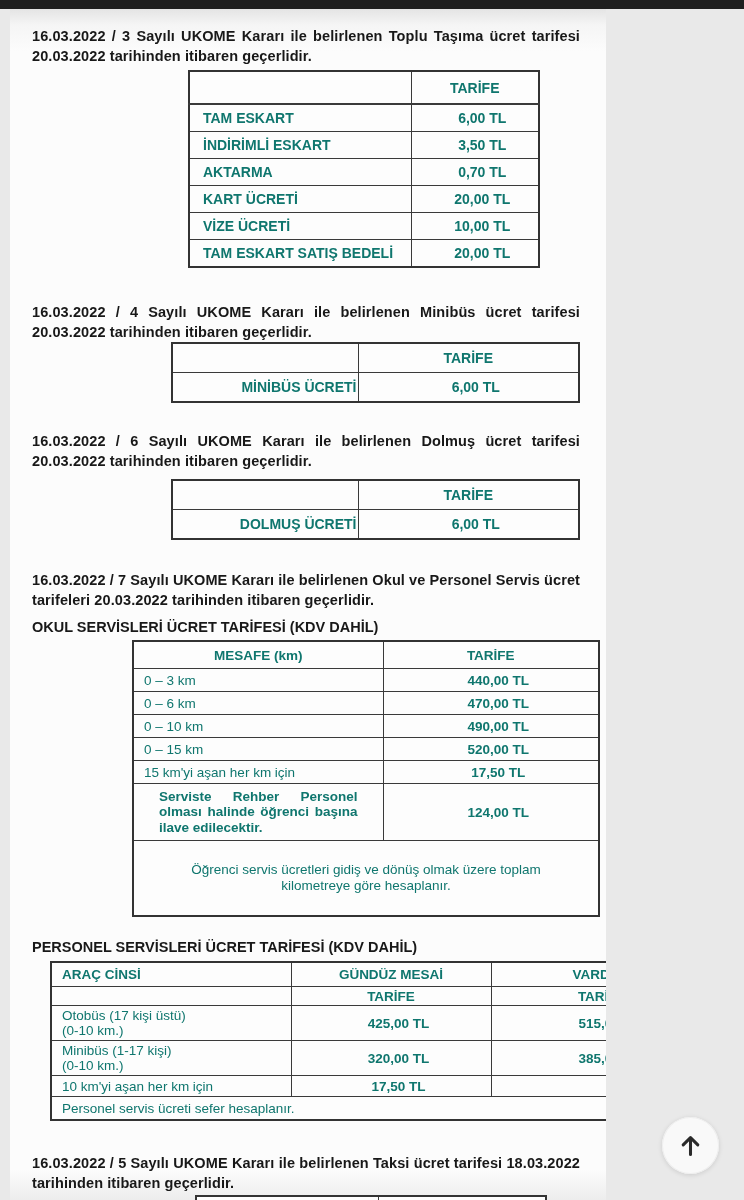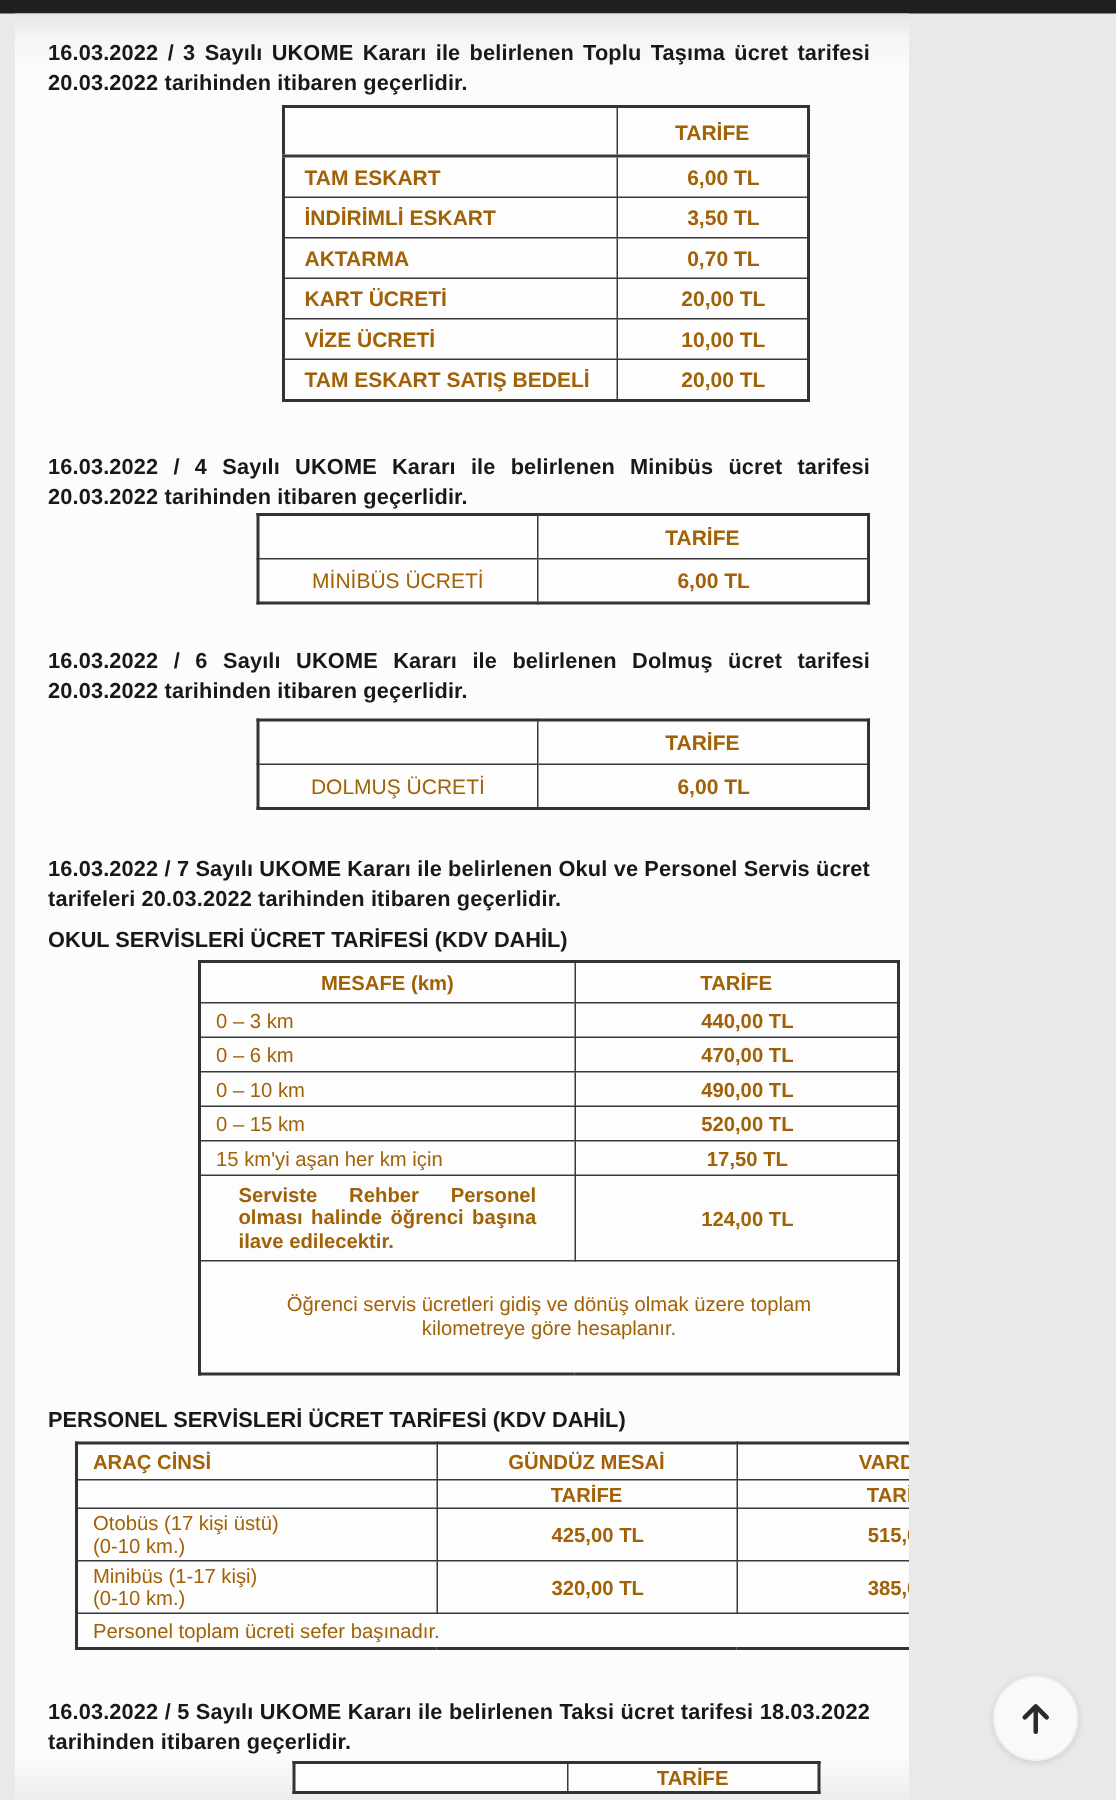--- a/index.html
+++ b/index.html
@@ -32,26 +32,26 @@
   .h2{margin-top:34px;}
   .h3{margin-top:28px;}
   .h4{margin-top:30px;}
   .h5{margin-top:32px;}
   .sub-title{
     font-weight:bold;font-size:14.5px;line-height:20px;
     margin:7px 26px 0 22px;color:#181818;
   }
   .sub-title.personel{margin-top:20px;}
   table{border-collapse:collapse;table-layout:fixed;background:#fdfdfd;}
-  td,th{border:1px solid #3a3a3a;font-size:14px;color:#a16207;overflow:hidden;}
+  td,th{border:1px solid #3a3a3a;font-size:14px;color:#0f766e;overflow:hidden;}
   th{font-weight:bold;text-align:center;}
   .val{text-align:center;font-weight:bold;padding-left:16px;}
   .lbl{padding-left:13px;font-weight:bold;text-align:left;}
   .lbl-reg{padding-left:10px;font-weight:normal;text-align:left;}
-  .ctr{text-align:center;font-weight:normal;margin-top:17px;}
+  .ctr{text-align:right;font-weight:bold;margin-top:17px;}
   .hdr-sep{border-bottom-width:2px;}
   
   .t1{width:350px;margin:4px 0 0 178px;border:2px solid #333;}
   .t1 col.c1{width:222px}.t1 col.c2{width:128px}
   .t1 .head td,.t1 .head th{height:29px;}
   .t1 td{height:24px;}
   
   .t23{width:407px;margin:0 0 0 161px;border:2px solid #333;}
   .t23 col.c1{width:186px}.t23 col.c2{width:221px}
   .t23 td,.t23 th{height:26px;}
@@ -247,22 +247,27 @@
       <td class="val">515,00 TL</td>
     </tr>
     <tr class="two-line">
       <td class="lbl-reg">
         <span>Minibüs (1-17 kişi)</span><br>
         <span>(0-10 km.)</span>
       </td>
       <td class="val">320,00 TL</td>
       <td class="val">385,00 TL</td>
     </tr>
-    <tr>
-      <td class="foot" colspan="3">Personel toplam ücreti sefer başınadır.</td>
+    <tr class="extra">
+      <td class="lbl-reg">10 km'yi aşan her km için</td>
+      <td class="val">17,50 TL</td>
+      <td class="val"></td>
+    </tr>
+    <tr>
+      <td class="foot" colspan="3">Personel servis ücreti sefer hesaplanır.</td>
     </tr>
   </tbody>
     </table>
 
   <p class="heading h5">16.03.2022 / 5 Sayılı UKOME Kararı ile belirlenen Taksi ücret tarifesi 18.03.2022 tarihinden itibaren geçerlidir.</p>
   <table class="t6">
     <colgroup>
         <col class="c1">
         <col class="c2">
       </colgroup>

